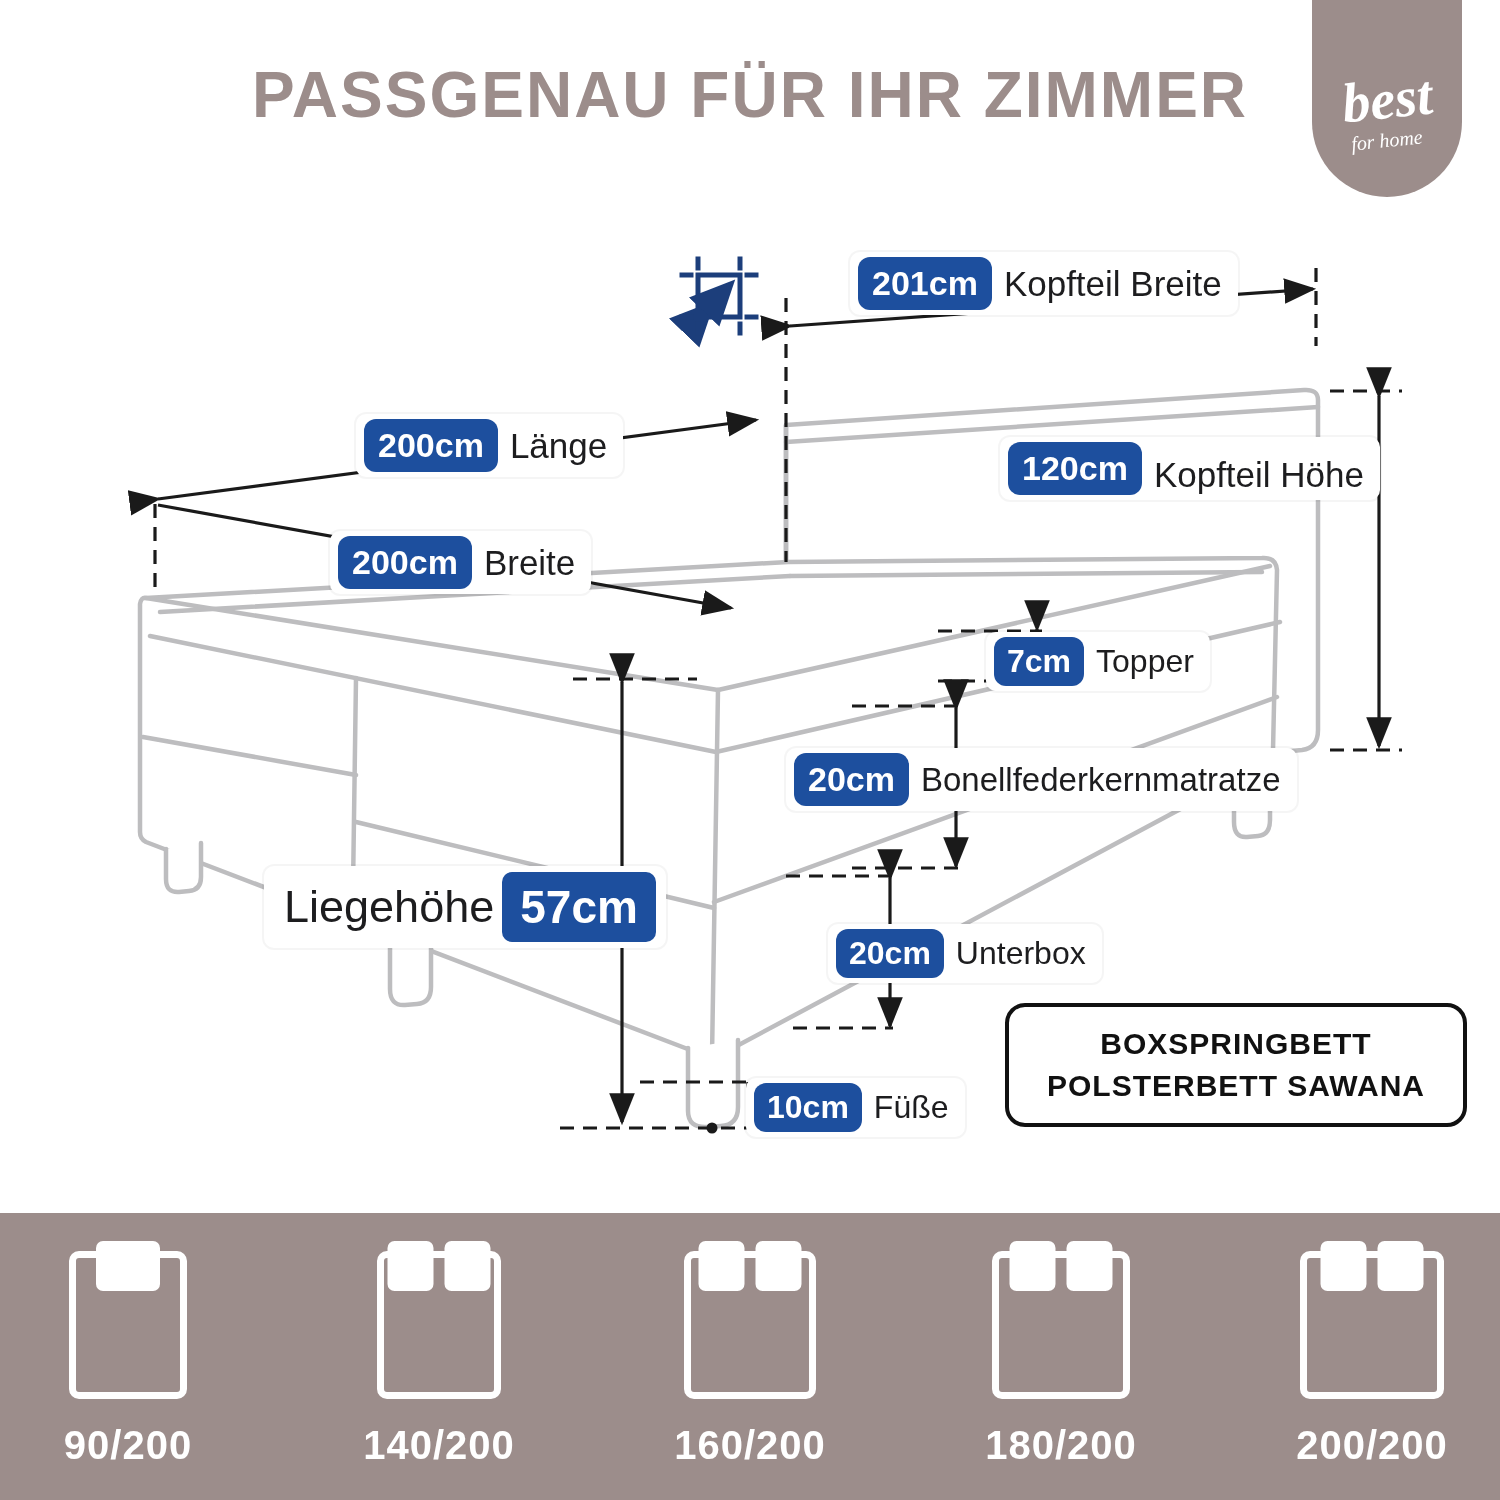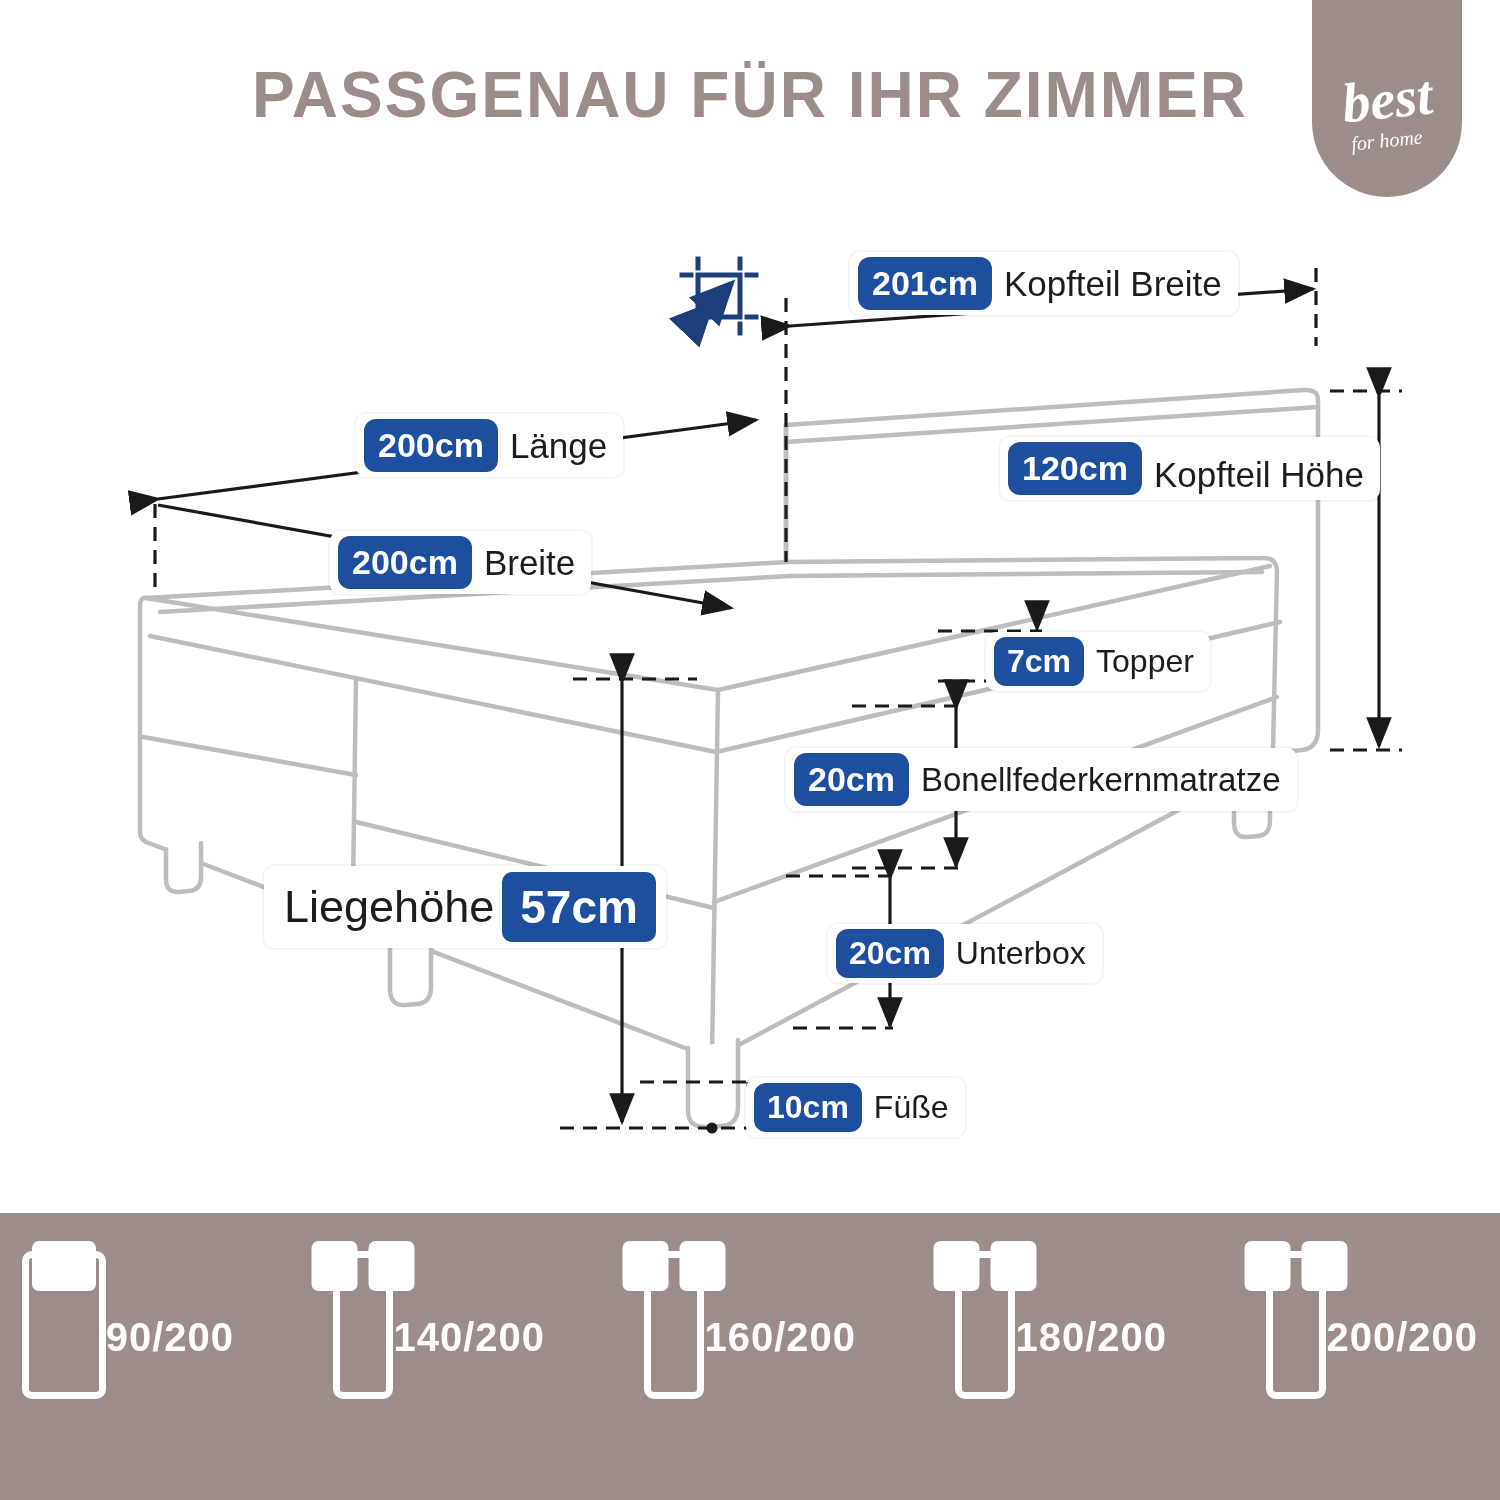--- a/index.html
+++ b/index.html
@@ -74,21 +74,21 @@
   .product-box div{font-size:30px;font-weight:bold;color:#111;letter-spacing:1px;white-space:nowrap;}
 
   
   .sizebar{
     position:absolute;left:0;top:1213px;width:1500px;height:287px;
     background:var(--taupe);
     display:flex;justify-content:space-between;align-items:flex-start;
     padding:0 22px;
   }
   .size-item{
-    width:212px;display:flex;flex-direction:row;align-items:center;
+    width:212px;display:flex;flex-direction:column;align-items:center;
     padding-top:38px;
   }
   .bed-frame{
     position:relative;height:148px;
     border:7px solid #fff;border-radius:10px;
   }
   .size-item:nth-child(1) .bed-frame{width:118px;}
   .size-item:nth-child(2) .bed-frame{width:124px;}
   .size-item:nth-child(3) .bed-frame{width:132px;}
   .size-item:nth-child(4) .bed-frame{width:138px;}
@@ -246,20 +246,24 @@
   <div class="dim-label small" style="left:828px;top:924px;">
     <span class="pill">20cm</span>
     <span class="lbl-text">Unterbox</span>
   </div>
 
   <div class="dim-label small" style="left:746px;top:1078px;">
     <span class="pill">10cm</span>
     <span class="lbl-text">Füße</span>
   </div>
 
+  <div class="product-box">
+    <div>BOXSPRINGBETT</div>
+    <div>POLSTERBETT SAWANA</div>
+  </div>
 
   <div class="sizebar">
     <div class="size-item">
       <div class="bed-frame">
         <div class="pillows one">
             <div class="pillow p1"></div>
           </div>
       </div>
       <div class="size-label">90/200</div>
     </div>

